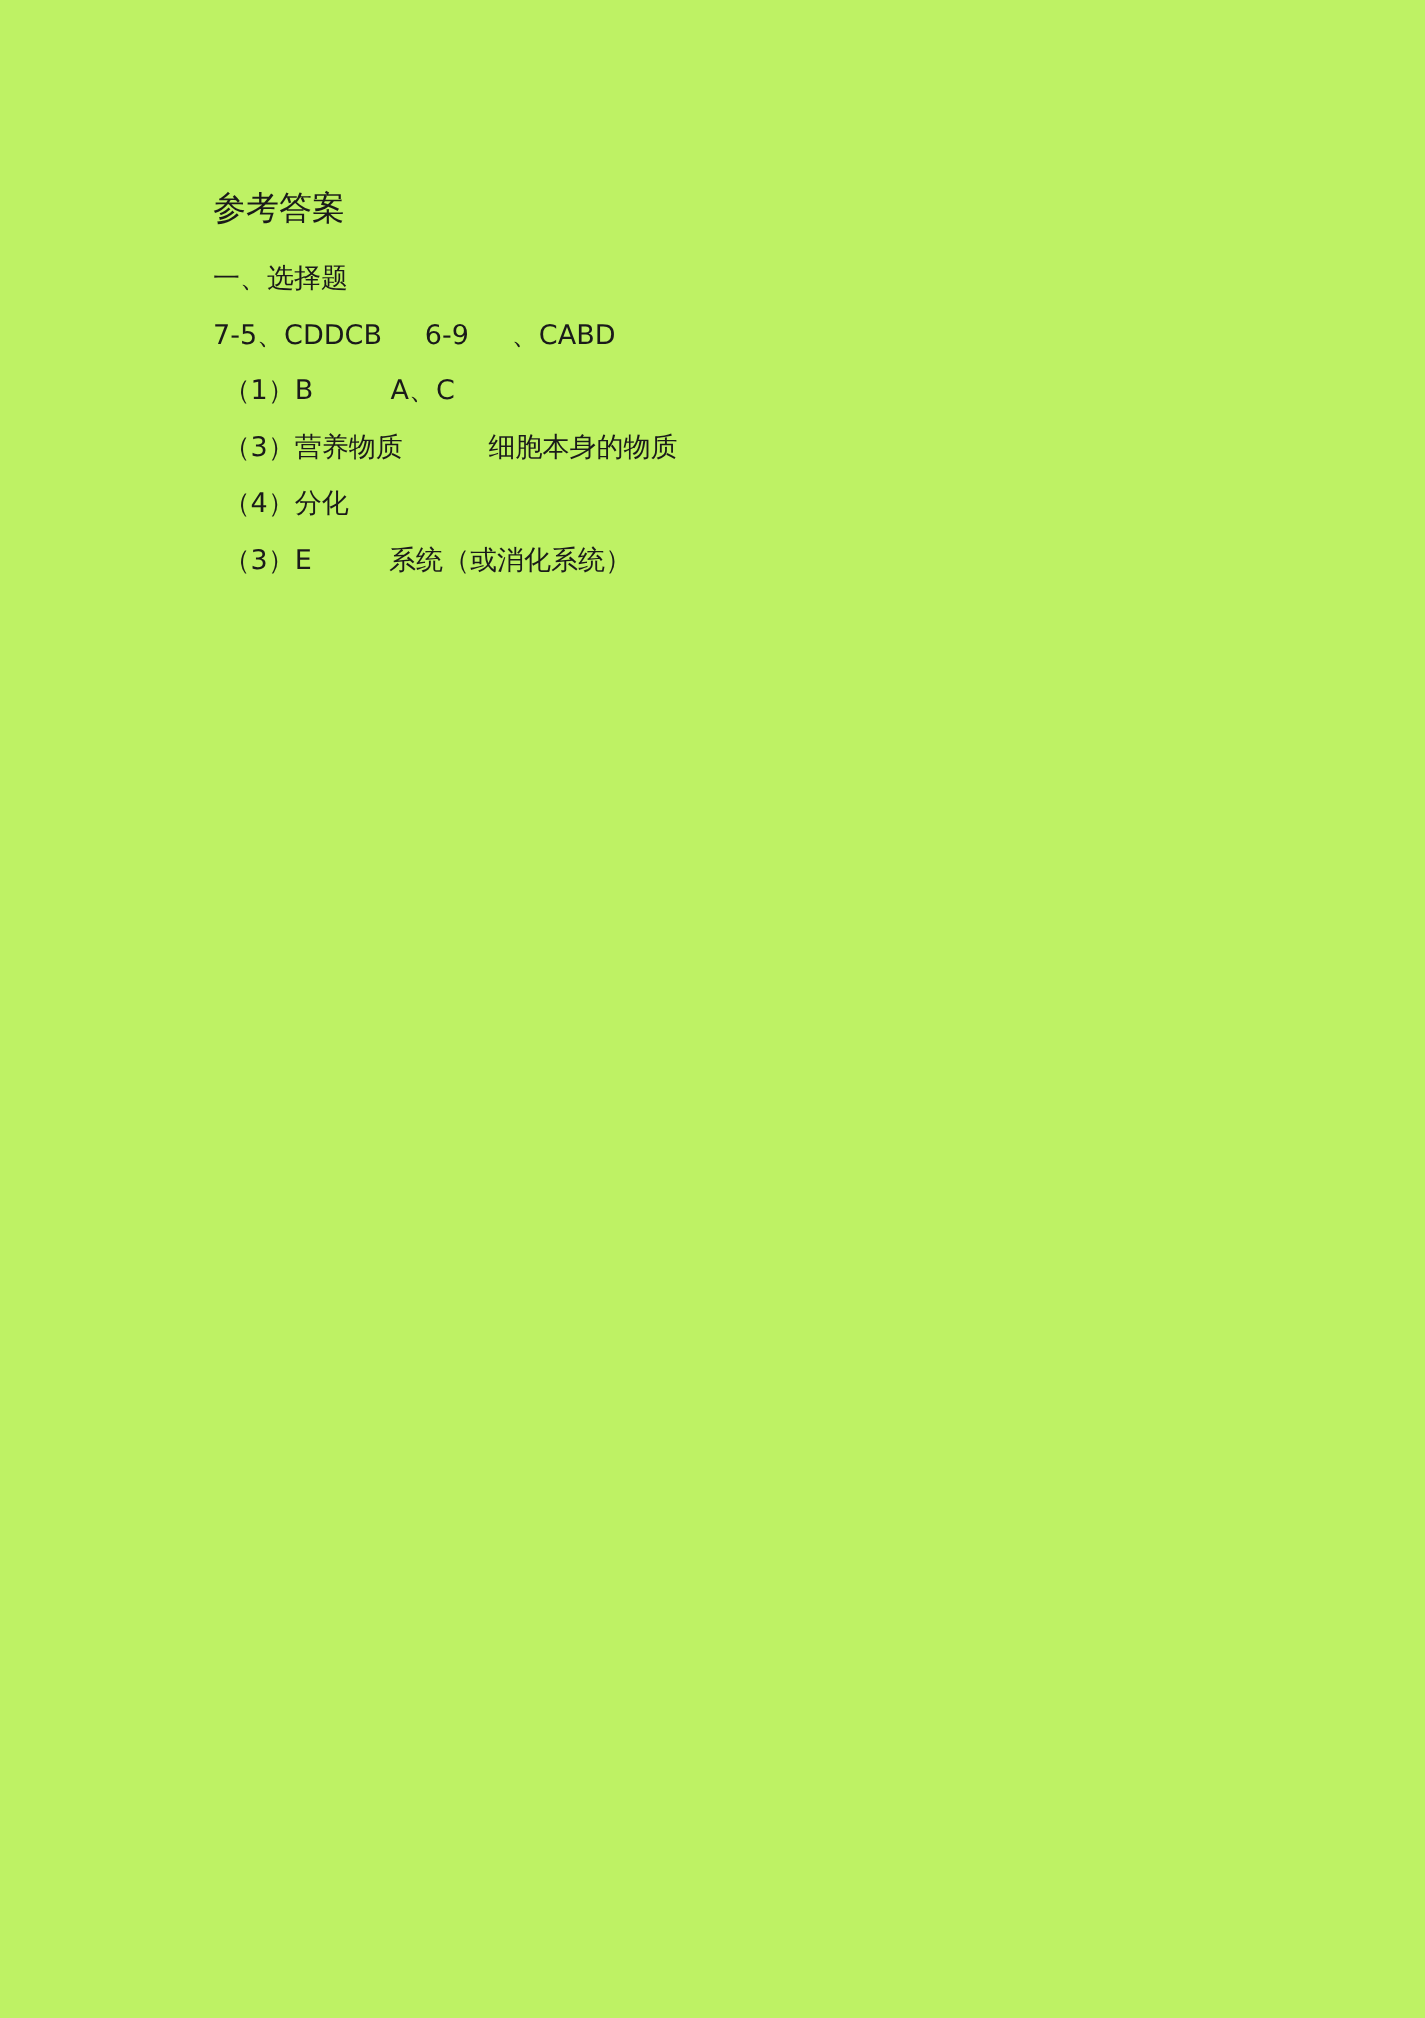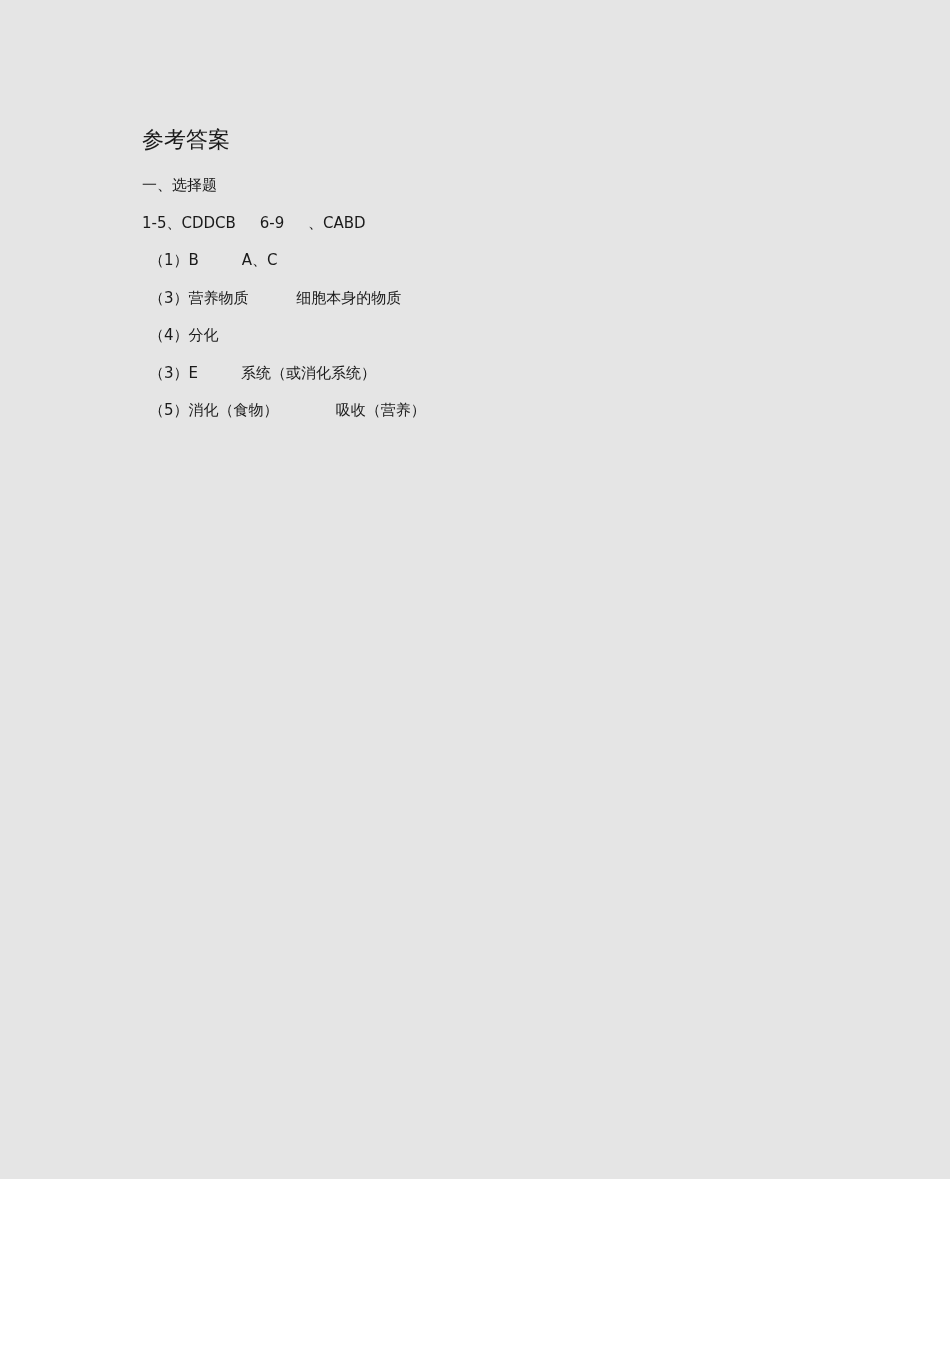--- a/index.html
+++ b/index.html
@@ -3,67 +3,66 @@
 <meta charset="utf-8">
 <style>
   html, body {
     margin: 0;
     padding: 0;
     background: #ffffff;
   }
   .page {
     position: relative;
     width: 950px;
-    height: 1179px;
-    background: #e5e5e5;
+    height: 1345px;
+    background: #bef264;
     font-family: "DejaVu Sans", sans-serif;
     color: #1a1a1a;
     overflow: hidden;
   }
   .content {
     position: absolute;
     top: 127px;
     left: 142px;
     right: 60px;
   }
   .doc-title {
     font-size: 22px;
     line-height: 25px;
     font-weight: 400;
     margin: 0 0 25px 0;
     white-space: pre-wrap;
   }
   .doc-line {
-    font-size: 15px;
+    font-size: 18px;
     line-height: 17px;
     margin: 0 0 20.5px 0;
     white-space: pre-wrap;
   }
   .indent {
     margin-left: 7px;
   }
 </style>
 </head>
 <body>
 
 <div class="page">
   <div class="content">
     <h1 class="doc-title">参考答案</h1>
 
     <p class="doc-line">一、选择题</p>
 
-    <p class="doc-line">1-5、CDDCB     6-9     、CABD</p>
+    <p class="doc-line">7-5、CDDCB     6-9     、CABD</p>
 
 
 
     <p class="doc-line indent">（1）B         A、C</p>
 
     <p class="doc-line indent">（3）营养物质          细胞本身的物质</p>
 
 
 
     <p class="doc-line indent">（4）分化</p>
 
     <p class="doc-line indent">（3）E         系统（或消化系统）</p>
 
-    <p class="doc-line indent">（5）消化（食物）            吸收（营养）</p>
   </div>
 </div>
 
 </body></html>

